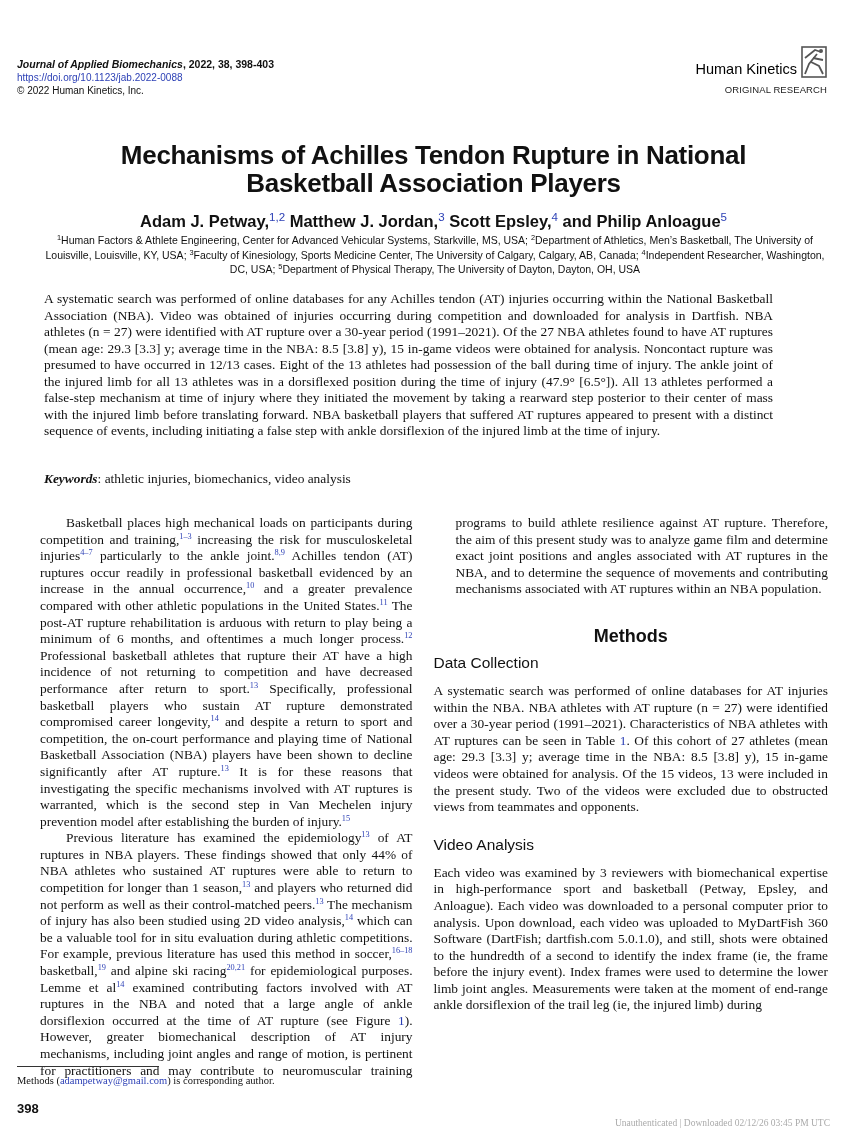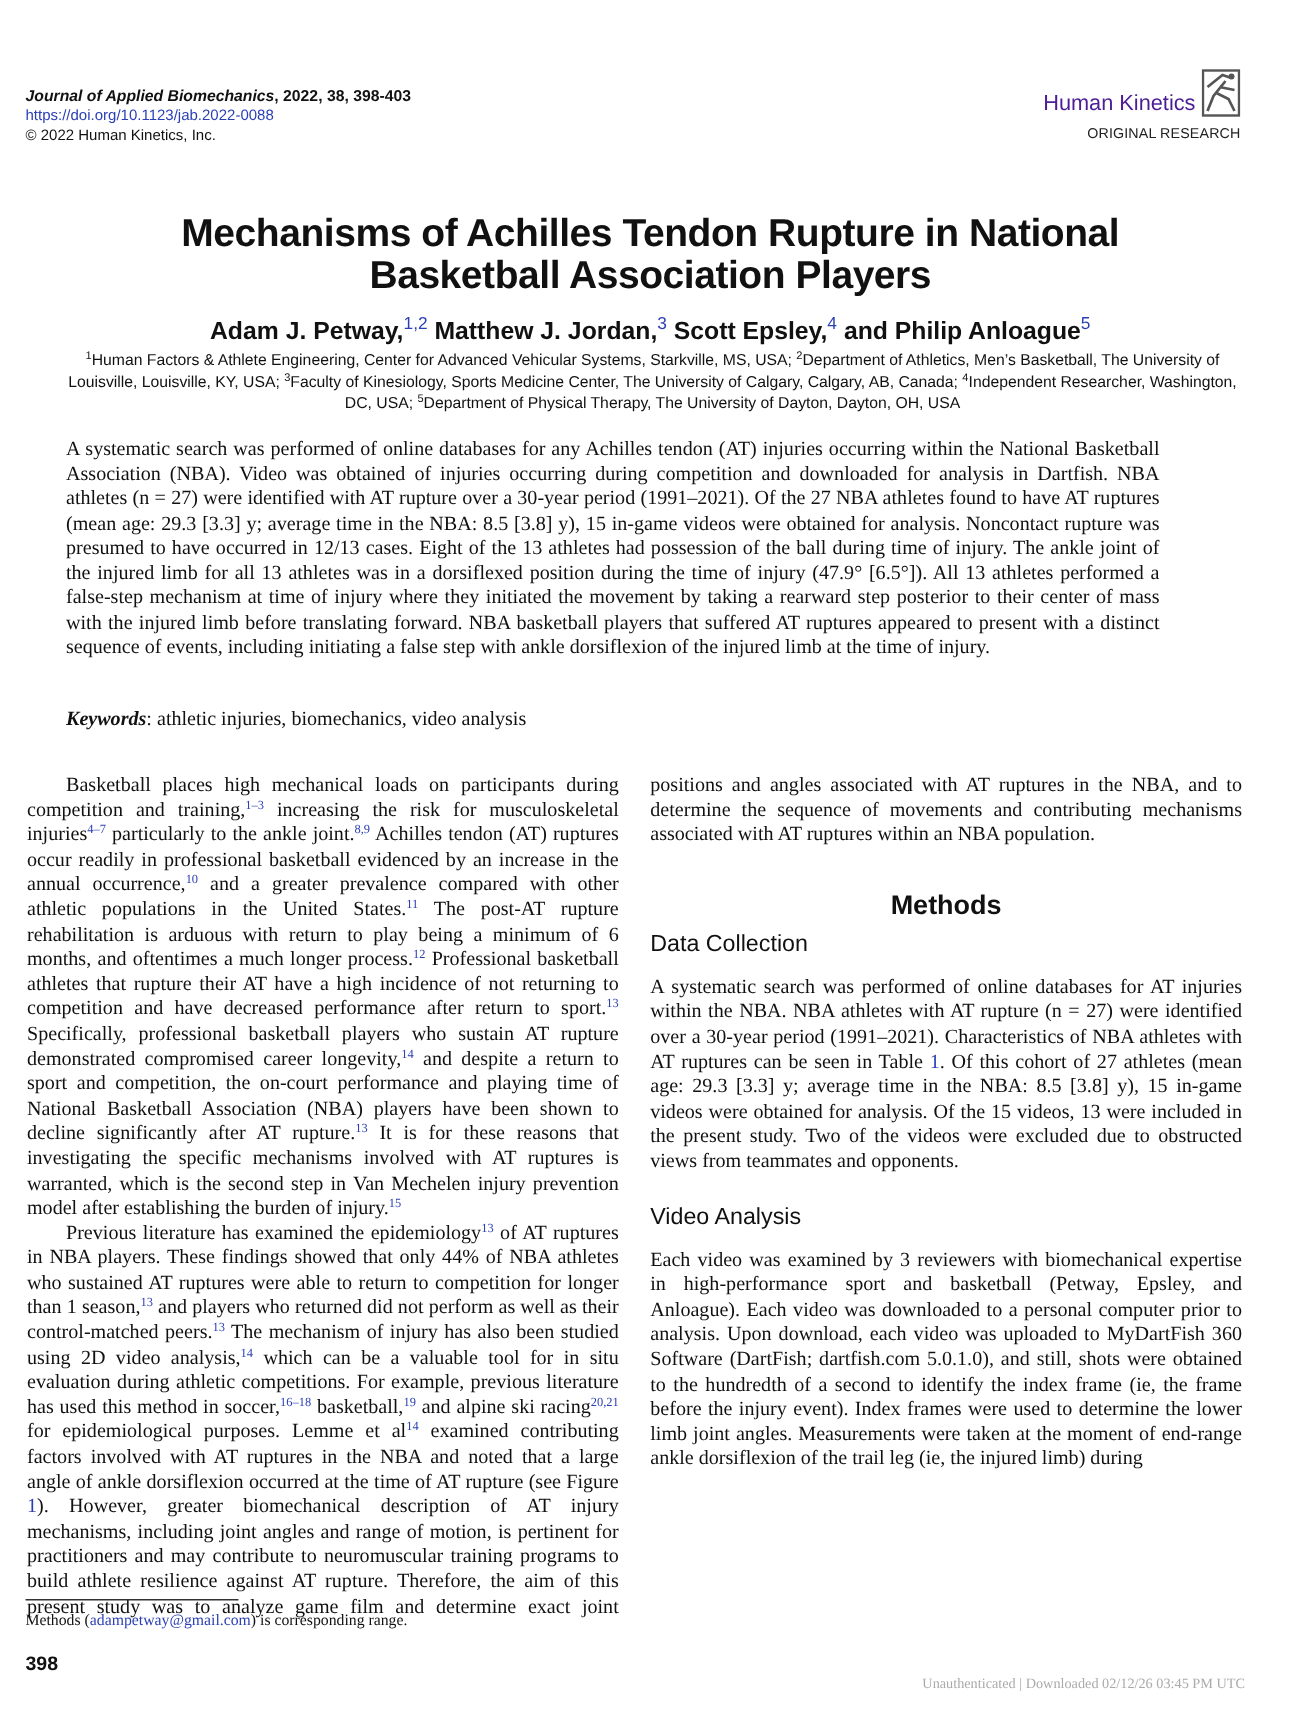--- a/index.html
+++ b/index.html
@@ -11,40 +11,40 @@
   .ref { color: #2b3fb5; }
 
   #header-left { position: absolute; left: 17px; top: 58px; font-size: 10.5px; line-height: 13px; }
   #journal-line { font-weight: bold; }
   #journal-line .jname { font-style: italic; }
   #doi { display: block; font-size: 10px; }
   #copyright { font-size: 10px; }
 
   #header-right { position: absolute; right: 40px; top: 46px; text-align: right; }
   #publisher-row { display: flex; align-items: flex-end; justify-content: flex-end; gap: 4px; }
-  #publisher-name { font-size: 14.5px; color: #4c1d95; line-height: 18px; }
+  #publisher-name { font-size: 14.5px; color: #000000; line-height: 18px; }
   #publisher-logo { width: 26px; height: 32px; }
   #article-type { font-size: 9.5px; color: #222; margin-top: 6px; letter-spacing: 0.1px; }
 
   #title { position: absolute; left: 0; width: 867px; top: 141px; text-align: center;
            font-size: 26px; font-weight: bold; line-height: 28px; letter-spacing: -0.3px; }
 
   #authors { position: absolute; left: 0; width: 867px; top: 212px; text-align: center;
              font-size: 16.5px; font-weight: bold; }
   #authors sup { color: #2b3fb5; font-weight: normal; font-size: 0.7em; }
   #affiliations { position: absolute; left: 40px; width: 790px; top: 233px; text-align: center;
                   font-size: 10.5px; line-height: 14.5px; }
   #affiliations sup { font-size: 0.7em; vertical-align: 0.5em; }
 
   #abstract { position: absolute; left: 44px; width: 729px; top: 291px; font-size: 13.4px;
               line-height: 16.5px; text-align: justify; }
   #keywords { position: absolute; left: 44px; top: 471px; font-size: 13.4px; }
   #keywords .kw-label { font-weight: bold; font-style: italic; }
   .para { margin: 0; text-indent: 0; }
-  .para.indent { text-indent: 26px; }
+  .para.indent { text-indent: 26px; margin-left: 22px; }
 
   #methods-heading { text-align: center; font-size: 18px; font-weight: bold; margin: 27px 0 6px 0; line-height: 22px; }
   .subhead { font-size: 15.5px; font-weight: normal; margin: 0 0 11px 0; line-height: 19px; text-align: left; }
   #video-heading { margin-top: 19px; }
 
   #footnote-rule { position: absolute; left: 17px; top: 1066px; width: 142px; border-top: 1px solid #333; }
   #footnote { position: absolute; left: 17px; top: 1075px; font-size: 10.5px; }
   #page-number { position: absolute; left: 17px; top: 1101px; font-size: 13px; font-weight: bold; }
   #download-stamp { position: absolute; right: 37px; top: 1118px; font-size: 9.5px; color: #aaa; }
 </style>
@@ -89,16 +89,16 @@
   <p class="para indent">Previous literature has examined the epidemiology<sup class="ref">13</sup> of AT ruptures in NBA players. These findings showed that only 44% of NBA athletes who sustained AT ruptures were able to return to competition for longer than 1 season,<sup class="ref">13</sup> and players who returned did not perform as well as their control-matched peers.<sup class="ref">13</sup> The mechanism of injury has also been studied using 2D video analy­sis,<sup class="ref">14</sup> which can be a valuable tool for in situ evaluation during athletic competitions. For example, previous literature has used this method in soccer,<sup class="ref">16–18</sup> basketball,<sup class="ref">19</sup> and alpine ski racing<sup class="ref">20,21</sup> for epidemiological purposes. Lemme et al<sup class="ref">14</sup> examined contributing factors involved with AT ruptures in the NBA and noted that a large angle of ankle dorsiflexion occurred at the time of AT rupture (see Figure <span class="ref">1</span>). However, greater biomechanical description of AT injury mechanisms, including joint angles and range of motion, is pertinent for practitioners and may contribute to neuromuscular training programs to build athlete resilience against AT rupture. Therefore, the aim of this present study was to analyze game film and determine exact joint positions and angles associated with AT ruptures in the NBA, and to determine the sequence of movements and contributing mechanisms associated with AT ruptures within an NBA population.</p>
   <div id="methods-heading" class="sans">Methods</div>
   <div class="subhead sans">Data Collection</div>
   <p class="para">A systematic search was performed of online databases for AT injuries within the NBA. NBA athletes with AT rupture (n = 27) were identified over a 30-year period (1991–2021). Characteristics of NBA athletes with AT ruptures can be seen in Table <span class="ref">1</span>. Of this cohort of 27 athletes (mean age: 29.3 [3.3] y; average time in the NBA: 8.5 [3.8] y), 15 in-game videos were obtained for analysis. Of the 15 videos, 13 were included in the present study. Two of the videos were excluded due to obstructed views from teammates and opponents.</p>
   <div id="video-heading" class="subhead sans">Video Analysis</div>
   <p class="para">Each video was examined by 3 reviewers with biomechanical expertise in high-performance sport and basketball (Petway, Epsley, and Anloague). Each video was downloaded to a per­sonal computer prior to analysis. Upon download, each video was uploaded to MyDartFish 360 Software (DartFish; dartfish.com 5.0.1.0), and still, shots were obtained to the hundredth of a second to identify the index frame (ie, the frame before the injury event). Index frames were used to determine the lower limb joint angles. Measurements were taken at the moment of end-range ankle dorsiflexion of the trail leg (ie, the injured limb) during</p>
 </div>
 
 <div id="footnote-rule"></div>
 <div id="footnote" class="serif">
-  <span>Methods (</span><a class="link">adampetway@gmail.com</a><span>) is corresponding range.</span>
+  <span>Methods (</span><a class="link">adampetway@gmail.com</a><span>) is corresponding author.</span>
 </div>
 <div id="page-number" class="sans">398</div>
 <div id="download-stamp" class="serif">Unauthenticated | Downloaded 02/12/26 03:45 PM UTC</div>
 
 </body></html>

